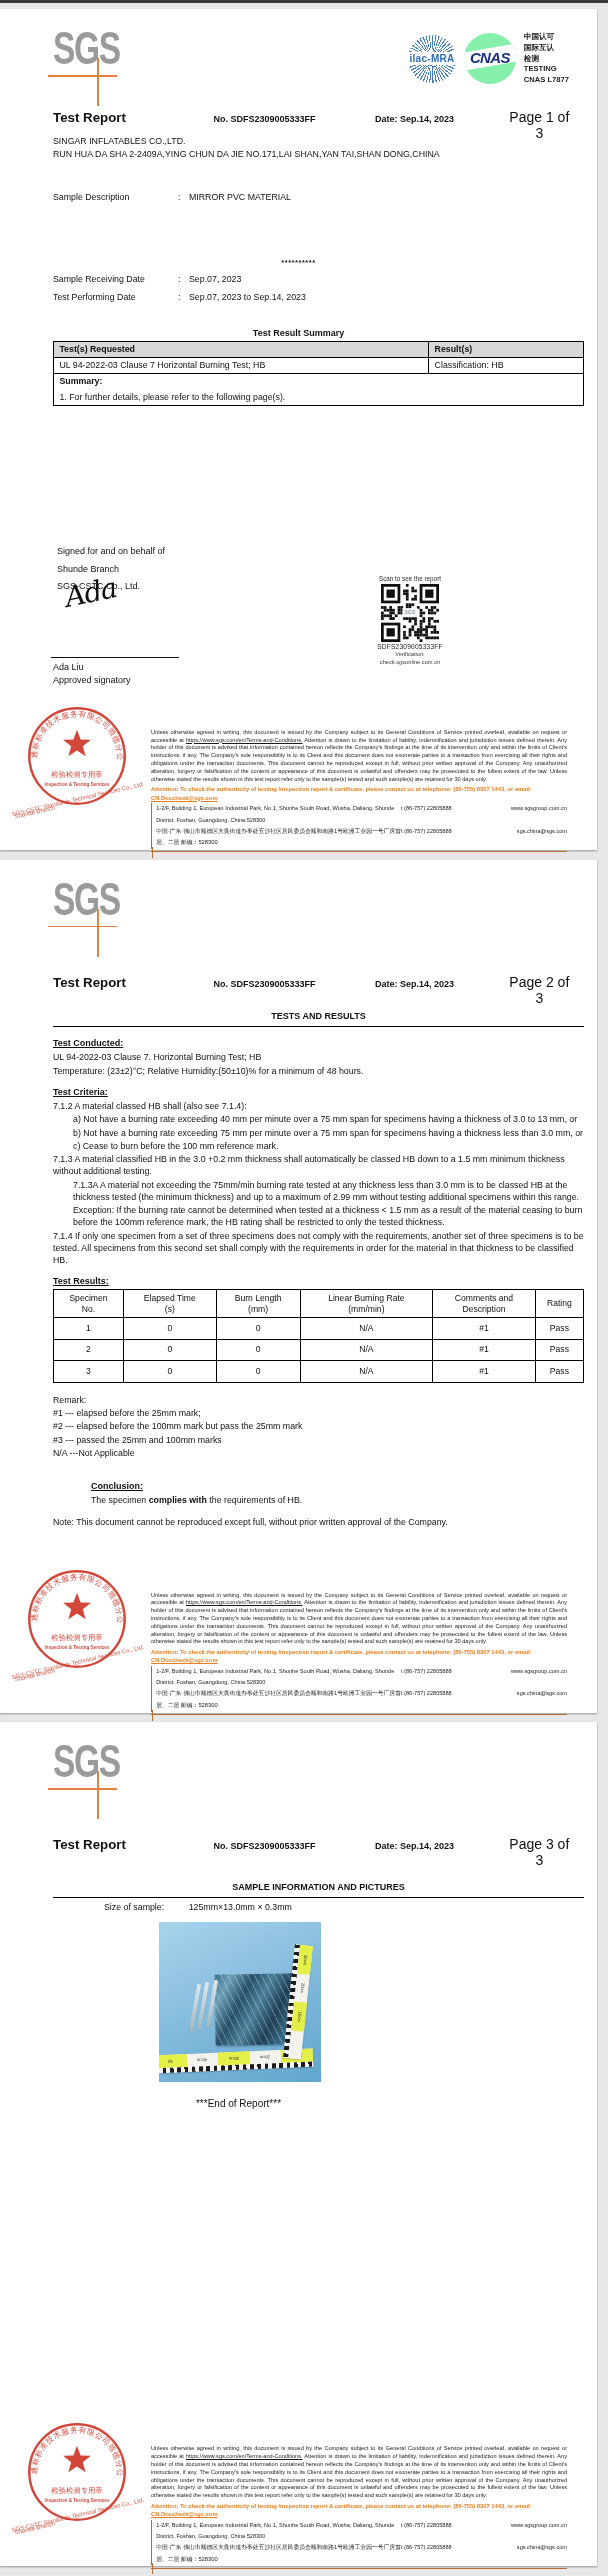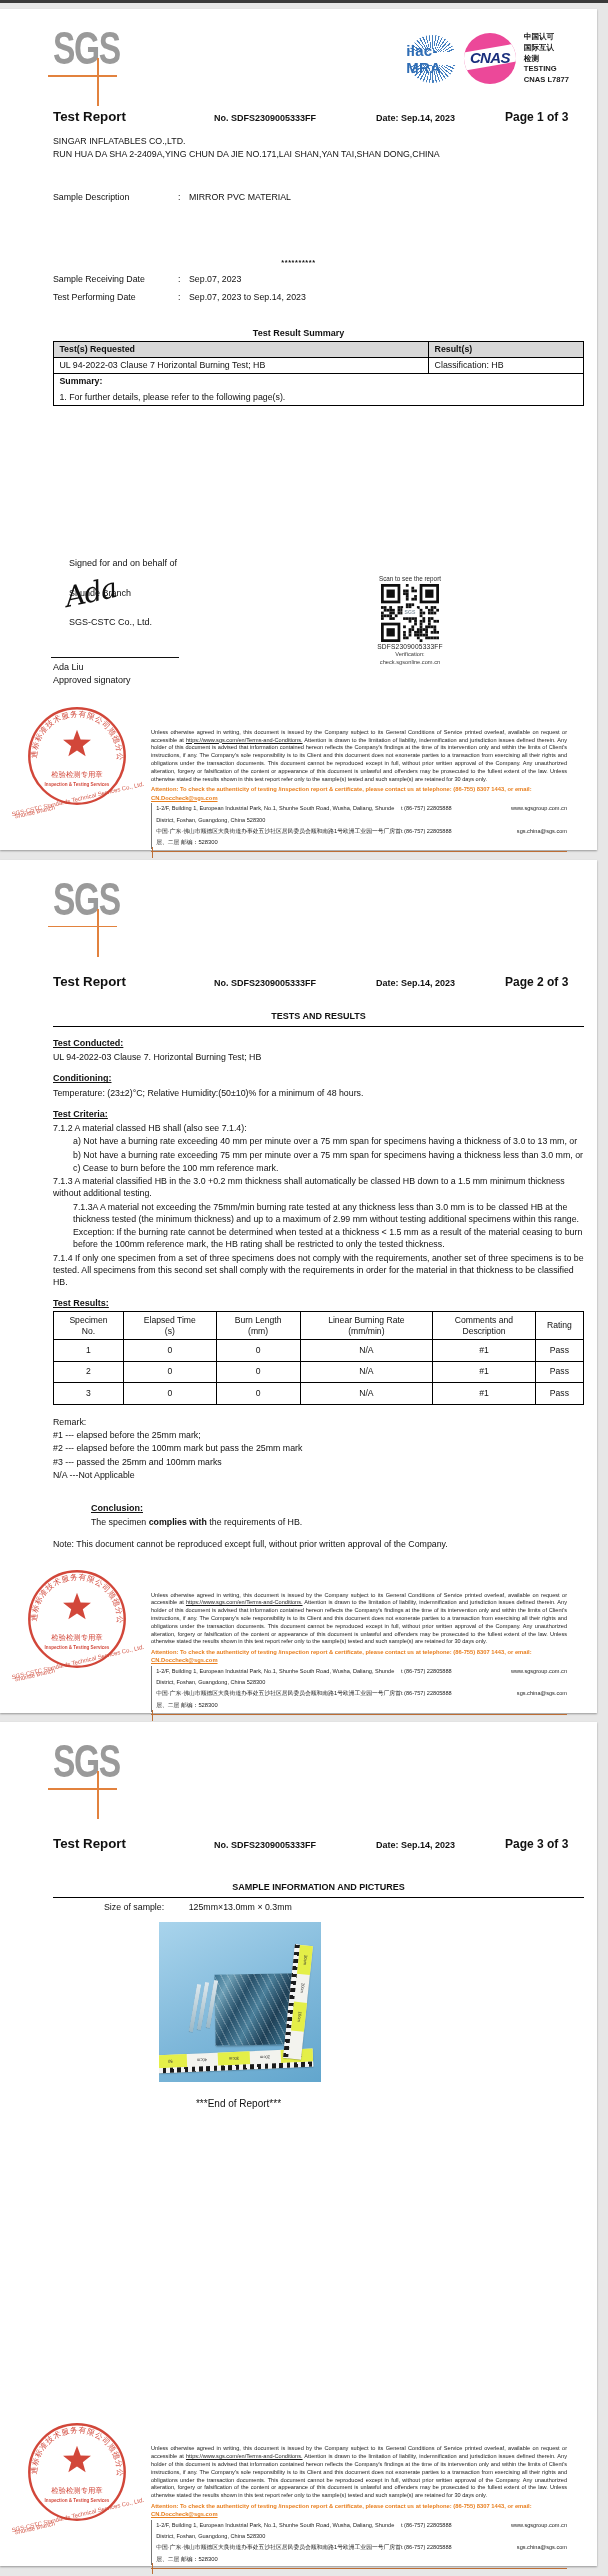--- a/index.html
+++ b/index.html
@@ -12,52 +12,52 @@
   #p3{height:844px;margin-bottom:11px;}
 
   
   .sgs-logo{position:absolute;top:18px;left:53px;width:58px;height:60px;}
   .sgs-txt{font-size:42px;font-weight:bold;color:#9a9a9a;letter-spacing:-1.8px;line-height:.95;display:inline-block;transform:scaleX(.8) scaleY(1.08);transform-origin:left top;}
   .logo-hline{position:absolute;left:-5.4px;top:48px;width:69px;height:1.8px;background:#e2823e;}
   .logo-vline{position:absolute;left:44px;top:31px;width:1.8px;height:48px;background:#e2823e;}
   .badges{position:absolute;top:23px;right:28px;display:flex;gap:7.9px;align-items:center;}
   .ilac{width:48px;height:48px;border-radius:50%;background:repeating-conic-gradient(#447fc0 0deg 3deg,#fff 3deg 8deg);position:relative;flex:0 0 auto;}
   .ilac-band{position:absolute;left:-1.8px;right:-1.8px;top:17.5px;height:12.7px;background:#fff;display:flex;align-items:center;justify-content:center;}
-  .ilac-band span{color:#2f6db5;font-weight:bold;font-size:15px;letter-spacing:0.3px;}
-  .cnas{width:52px;height:51px;border-radius:50%;background:#ec4899;position:relative;overflow:hidden;flex:0 0 auto;}
+  .ilac-band span{color:#2f6db5;font-weight:bold;font-size:10px;letter-spacing:0.3px;}
+  .cnas{width:52px;height:51px;border-radius:50%;background:#86efac;position:relative;overflow:hidden;flex:0 0 auto;}
   .cnas-band{position:absolute;left:-7.3px;right:-7.3px;top:14.5px;height:18px;background:#fff;transform:rotate(-10deg);}
   .cnas-text{position:absolute;top:15.7px;left:0;right:0;text-align:center;color:#1a2f7d;font-weight:800;font-size:15px;font-style:italic;letter-spacing:-0.6px;}
   .acc-text{font-size:7.6px;font-weight:bold;line-height:1.42;color:#1c1c1c;white-space:nowrap;}
   .titlerow{position:absolute;top:100px;left:53px;right:22px;display:flex;align-items:baseline;}
   .titlerow.lower{top:114px;}
   .t-title{font-size:13.3px;font-weight:bold;width:161px;}
   .t-no{font-size:9px;font-weight:bold;width:162px;}
   .t-date{font-size:9px;font-weight:bold;width:129px;}
-  .t-page{font-size:12px;font-weight:bold;text-align:center;}
+  .t-page{font-size:14px;font-weight:normal;text-align:center;}
 
   
   .p1-company{position:absolute;top:126px;left:53px;right:30px;font-size:8.8px;line-height:1.5;}
   .p1-company p{margin:0;}
   .kvrow{position:absolute;left:53px;font-size:8.8px;display:flex;}
   .kl{width:125px;}
   .kc{width:11px;}
   .sampledesc{top:183px;}
   .krow1{top:265px;}
   .krow2{top:283px;}
   .p1-disc{position:absolute;top:202px;left:53px;width:515px;font-size:9px;line-height:1.48;text-align:justify;margin:0;}
   .stars{position:absolute;top:249px;left:0;right:0;text-align:center;font-size:7.3px;letter-spacing:0.6px;font-weight:bold;}
   .sumtitle{position:absolute;top:319px;left:0;right:0;text-align:center;font-weight:bold;font-size:9px;}
   .sumtable{position:absolute;top:332px;left:53px;width:531px;border-collapse:collapse;font-size:8.8px;}
   .sumtable td{border:0.6px solid #000;padding:1.2px 5.4px;line-height:1.45;}
   .sumtable tr.h td{background:#d8d8d8;font-weight:bold;border-top:1.8px solid #000;}
   .sumtable td.c2{width:143px;}
   .sumtable tr.sl td{border-bottom:none;font-weight:bold;}
   .sumtable tr.si td{border-top:none;border-bottom:1.8px solid #000;}
   .signed{position:absolute;top:532px;left:53px;font-size:9px;line-height:1.5;}
-  .signed p{margin:16px;}
+  .signed p{margin:4px;}
   .ada{position:absolute;top:567px;left:65px;font-family:"DejaVu Serif",serif;font-style:italic;font-size:28px;transform:rotate(-12deg);letter-spacing:-1.2px;}
   .qrblock{position:absolute;top:566px;left:354px;width:112px;text-align:center;}
   .qrhint{font-size:6.3px;color:#2a2a2a;}
   .qrbox{width:58px;height:58px;margin:1.8px auto 1.2px;position:relative;}
   .qrbox svg{width:58px;height:58px;fill:#101010;}
   .qr-center{position:absolute;top:25px;left:0;right:0;text-align:center;font-size:5.1px;color:#8b9aa6;font-weight:bold;}
   .qrid{font-size:6.6px;letter-spacing:0.2px;color:#222;}
   .qrver{font-size:5.7px;color:#3a3a3a;line-height:1.35;margin-top:1.2px;}
   .sigline{position:absolute;top:648px;left:51px;width:128px;border-top:1.2px solid #111;}
   .signame{position:absolute;top:652px;left:53px;font-size:9px;line-height:1.45;}
@@ -412,21 +412,20 @@
       <span class="t-page">Page 2 of 3</span>
     </div>
 
     <div class="p2-body">
       <p class="sec-center">TESTS AND RESULTS</p>
       <div class="thickline"></div>
 
       <div class="hul">Test Conducted:</div>
       <p>UL 94-2022-03 Clause 7. Horizontal Burning Test; HB</p>
 
-      <div class="hul">Conditioning:</div>
       <p>Temperature: (23±2)°C; Relative Humidity:(50±10)% for a minimum of 48 hours.</p>
 
       <div class="hul">Test Criteria:</div>
       <p>7.1.2 A material classed HB shall (also see 7.1.4):</p>
       <p class="ind1">a) Not have a burning rate exceeding 40 mm per minute over a 75 mm span for specimens having a thickness of 3.0 to 13 mm, or</p>
       <p class="ind1">b) Not have a burning rate exceeding 75 mm per minute over a 75 mm span for specimens having a thickness less than 3.0 mm, or</p>
       <p class="ind1">c) Cease to burn before the 100 mm reference mark.</p>
       <p>7.1.3 A material classified HB in the 3.0 +0.2 mm thickness shall automatically be classed HB down to a 1.5 mm minimum thickness without additional testing.</p>
       <p class="ind1">7.1.3A A material not exceeding the 75mm/min burning rate tested at any thickness less than 3.0 mm is to be classed HB at the thickness tested (the minimum thickness) and up to a maximum of 2.99 mm without testing additional specimens within this range.</p>
       <p class="ind1">Exception: If the burning rate cannot be determined when tested at a thickness &lt; 1.5 mm as a result of the material ceasing to burn before the 100mm reference mark, the HB rating shall be restricted to only the tested thickness.</p>

